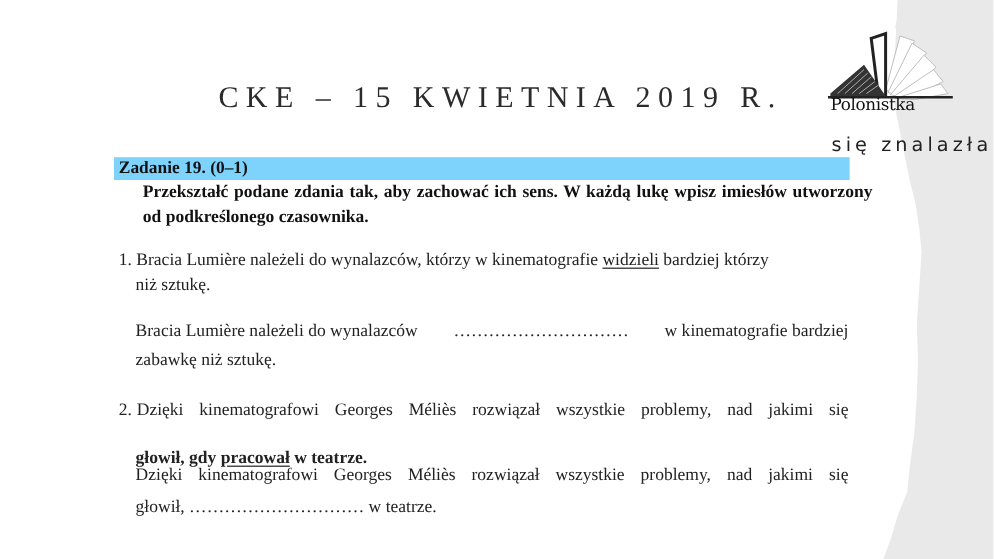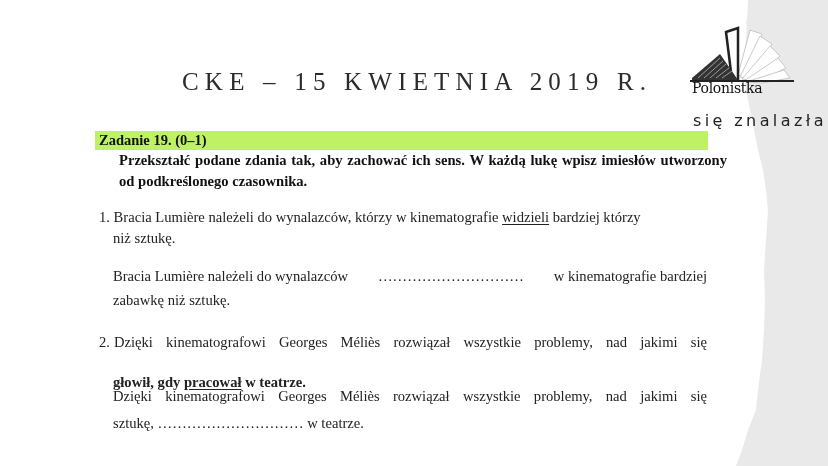--- a/index.html
+++ b/index.html
@@ -19,21 +19,21 @@
   .logo-name {
     position: absolute; left: 692px; top: 80px;
     font-family: "DejaVu Serif", serif; font-size: 14px; color: #111; letter-spacing: -0.3px;
   }
   .logo-sub {
     position: absolute; left: 693px; top: 111px;
     font-family: "DejaVu Sans", sans-serif; font-size: 16px; letter-spacing: 3.4px; color: #222;
   }
   .task-bar {
     position: absolute; left: 95px; top: 131px; width: 613px; height: 19px;
-    background: #bef264;
+    background: #7dd3fc;
   }
   .task-label {
     position: absolute; left: 4px; top: 0px;
     font-weight: bold; font-size: 14.5px; color: #111; line-height: 19px;
   }
   .instruction {
     position: absolute; left: 99px; top: 150px; width: 608px;
     font-weight: bold; font-size: 14.6px; line-height: 21px; color: #111;
     text-align: justify;
     margin-left: 20px;
@@ -101,14 +101,14 @@
 <div class="item-line justify-line" style="left:99px; top:332px; width:608px;">
   <span>2.</span>
   <span style="flex:1; margin-left:4px; text-align:justify; text-align-last:justify;">Dzięki kinematografowi Georges Méliès rozwiązał wszystkie problemy, nad jakimi się</span>
 </div>
 <div class="item-line" style="left:113px; top:372px;font-weight:bold;">
   <span>głowił, gdy </span><u>pracował</u><span> w teatrze.</span>
 </div>
 
 <div class="item-line" style="left:113px; top:386px; width:594px; text-align:justify; text-align-last:justify; white-space:normal;">Dzięki kinematografowi Georges Méliès rozwiązał wszystkie problemy, nad jakimi się</div>
 <div class="item-line" style="left:113px; top:413px;">
-  <span>sztukę, </span><span>…………………………</span><span> w teatrze.</span>
+  <span>głowił, </span><span>…………………………</span><span> w teatrze.</span>
 </div>
 
 </body></html>

